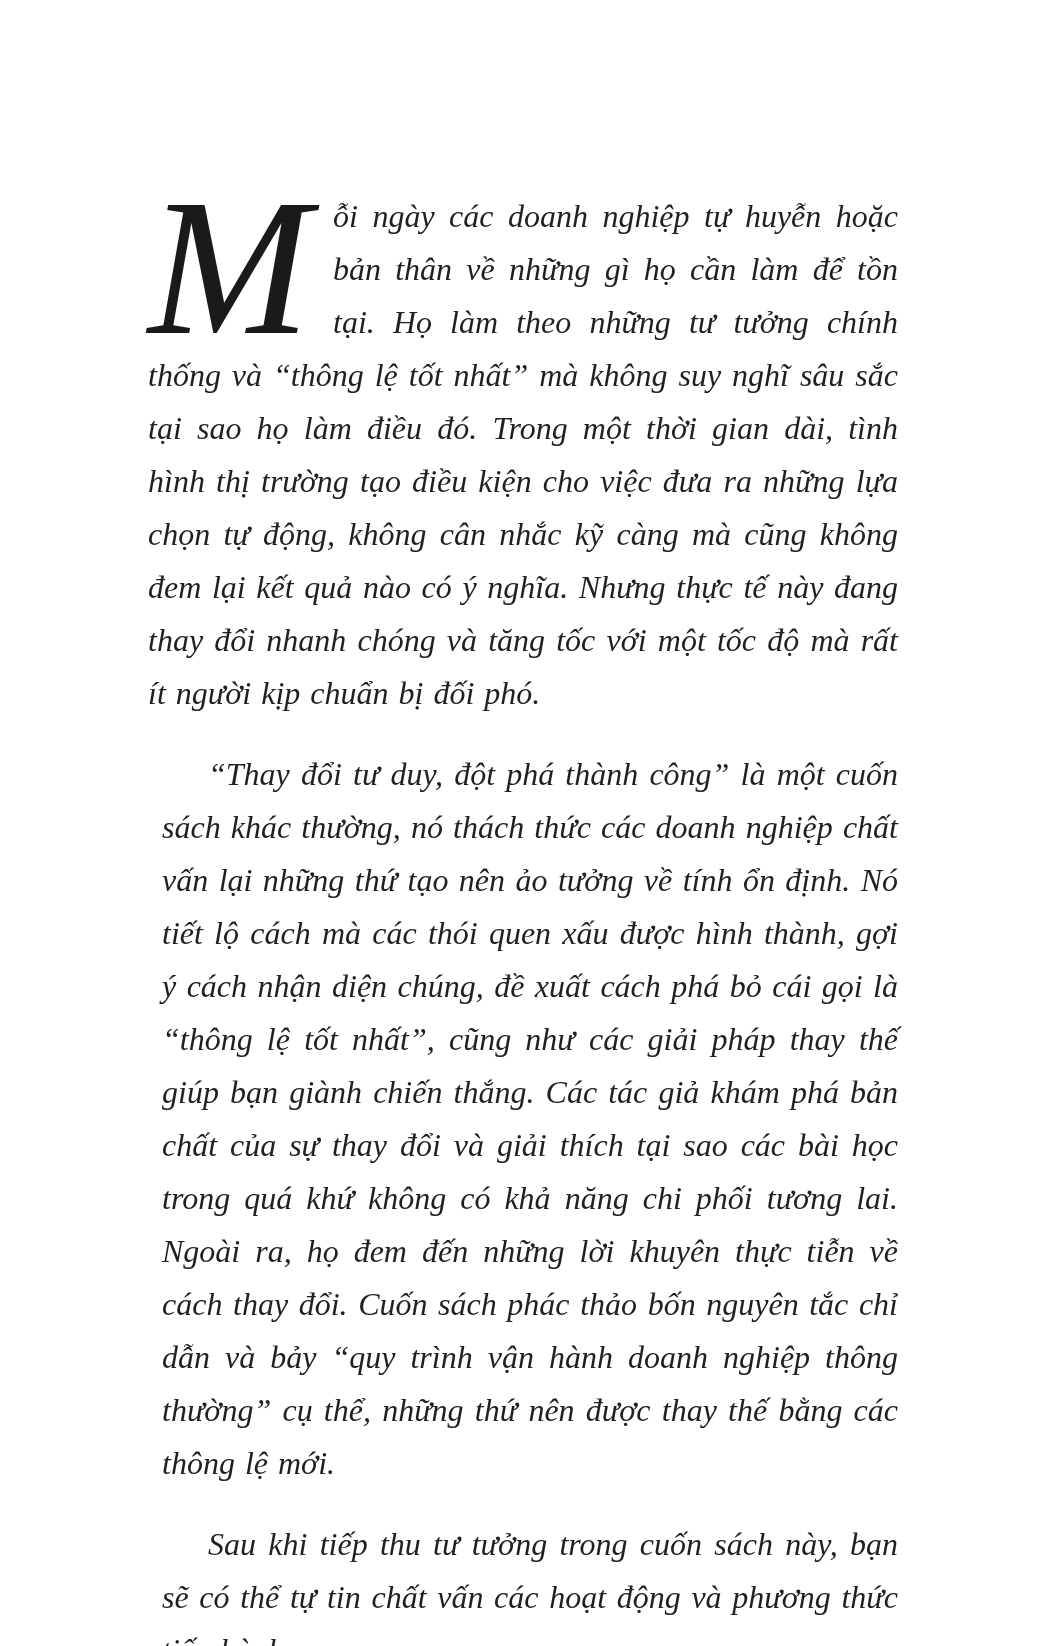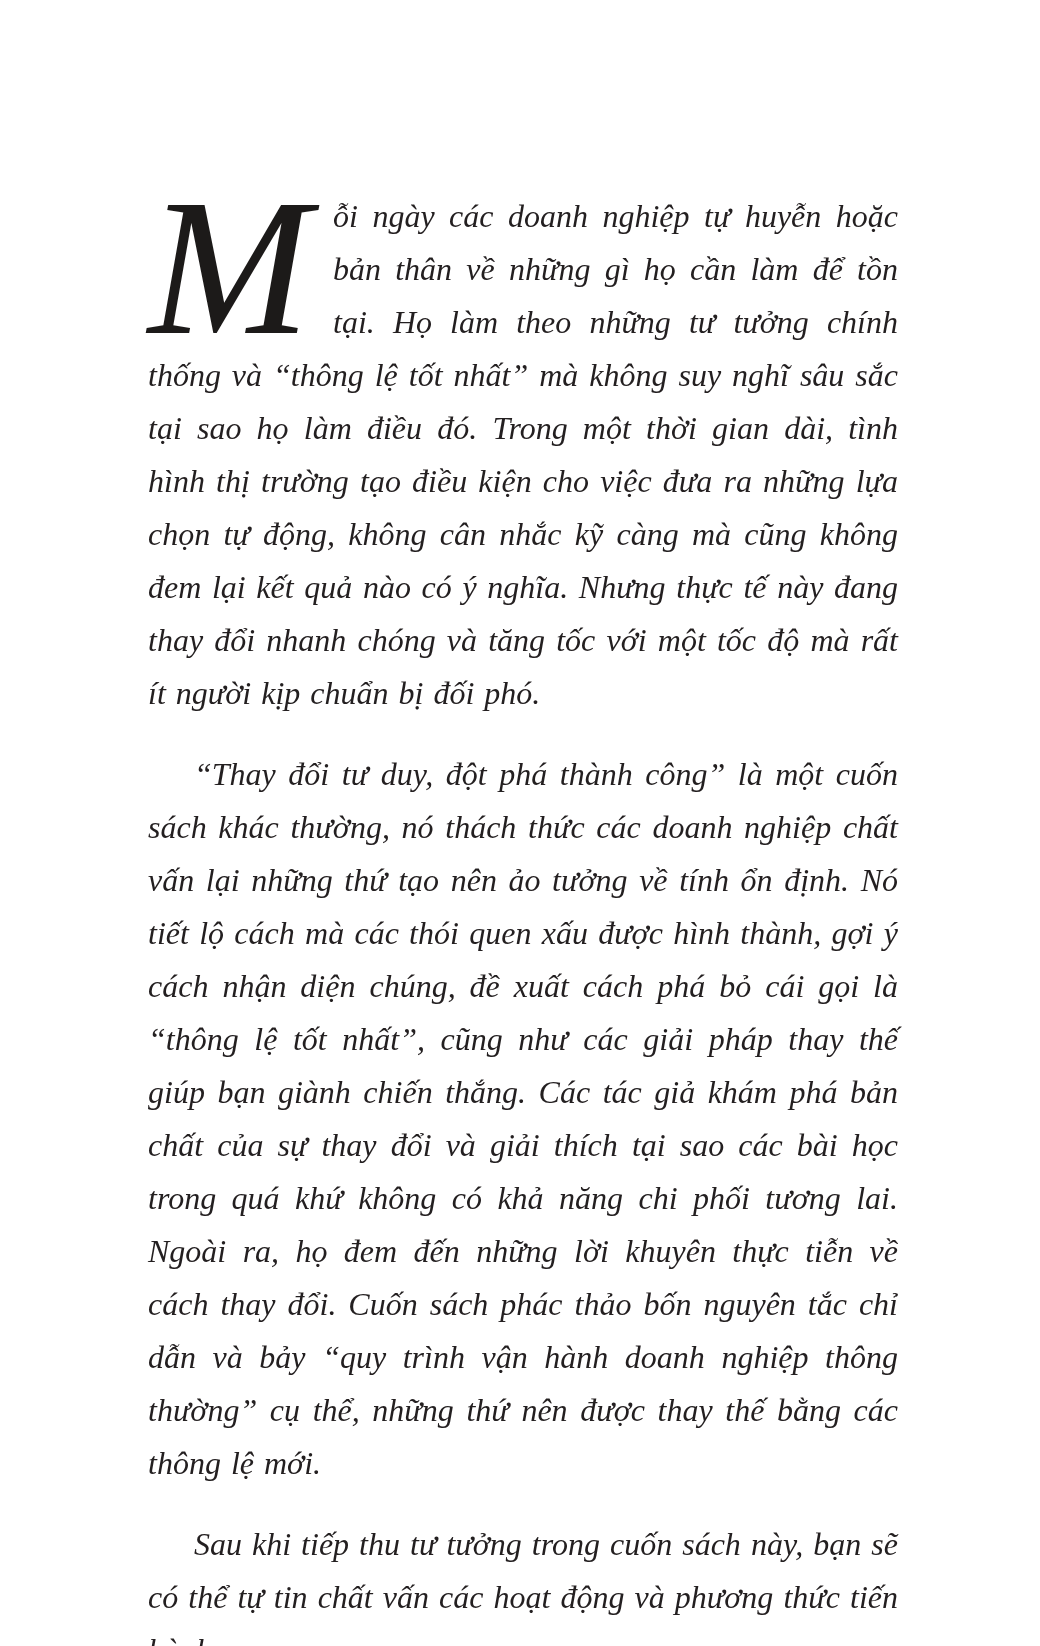--- a/index.html
+++ b/index.html
@@ -25,20 +25,21 @@
     font-style: italic;
     font-size: 32px;
     line-height: 53px;
     color: #231f20;
     text-align: justify;
     margin: 0 0 28px 0;
     word-spacing: 2px;
   }
   .para.indented {
     text-indent: 46px;
+    margin-left: 14px;
   }
   .drop-cap-box {
     float: left;
     width: 185px;
     height: 159px;
     position: relative;
   }
   .drop-cap {
     position: absolute;
     top: -20px;

